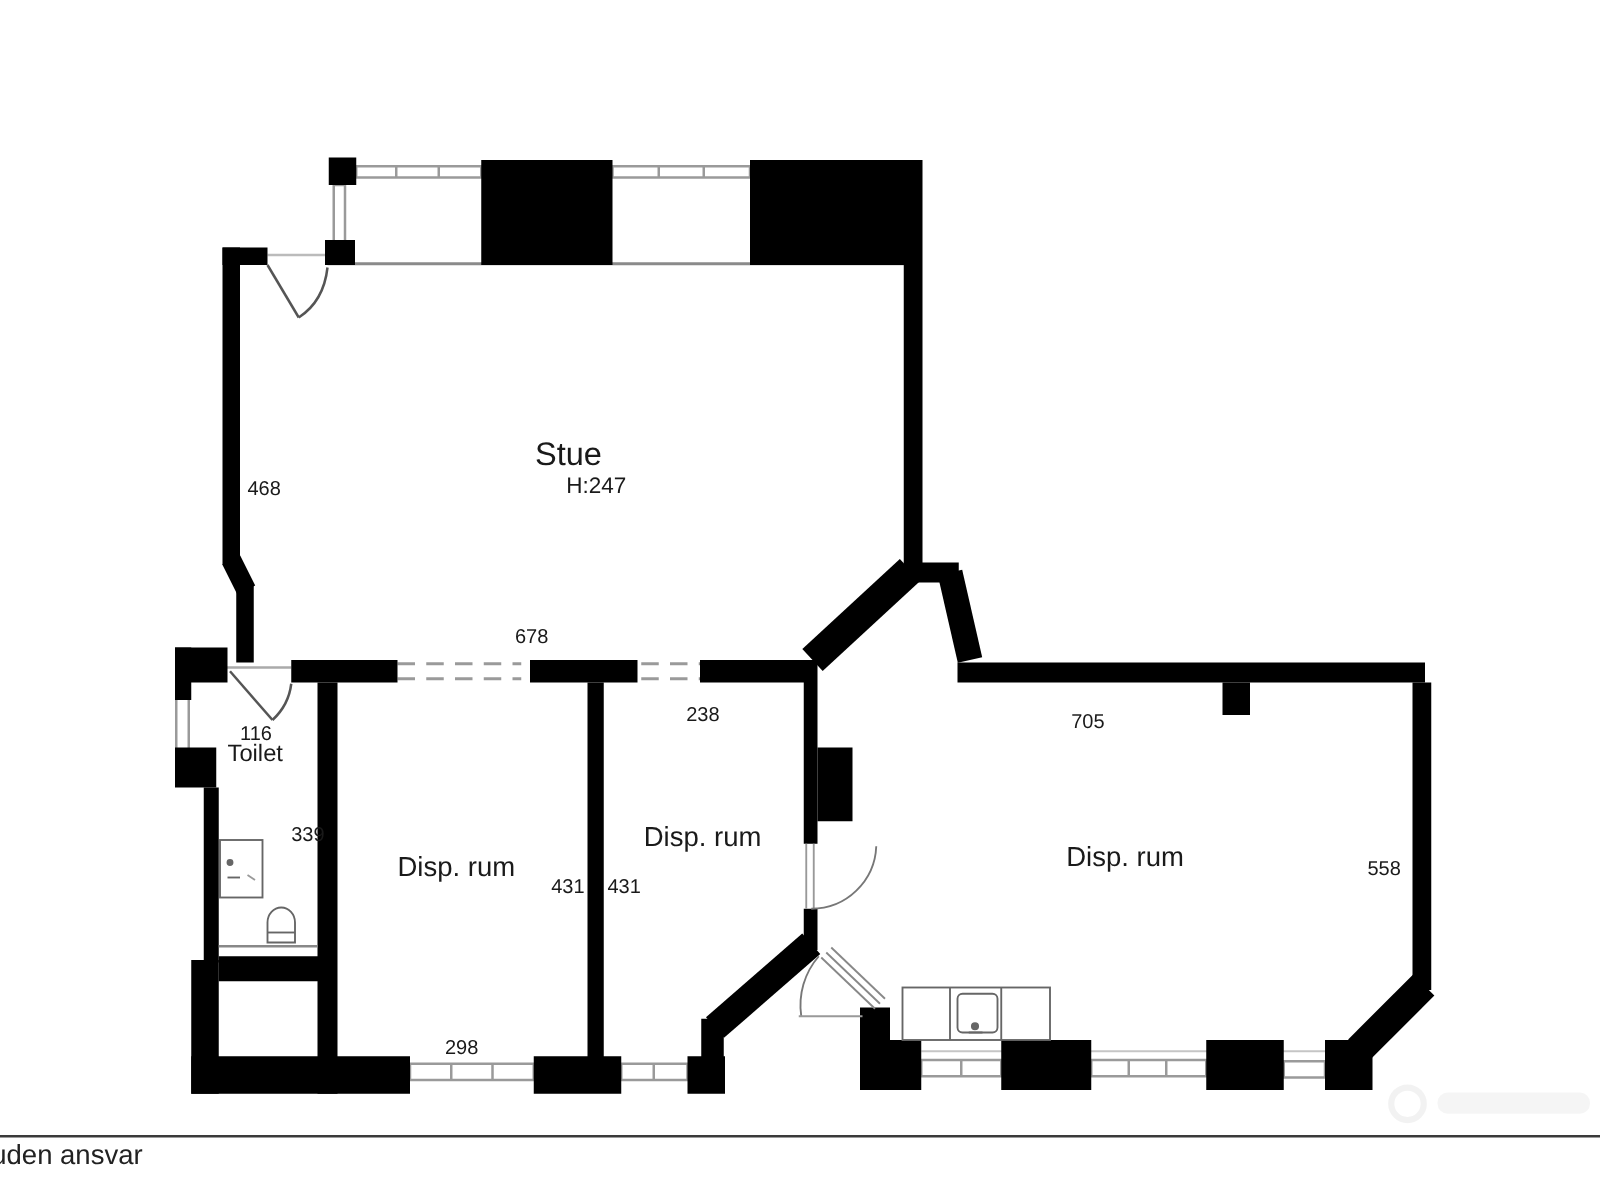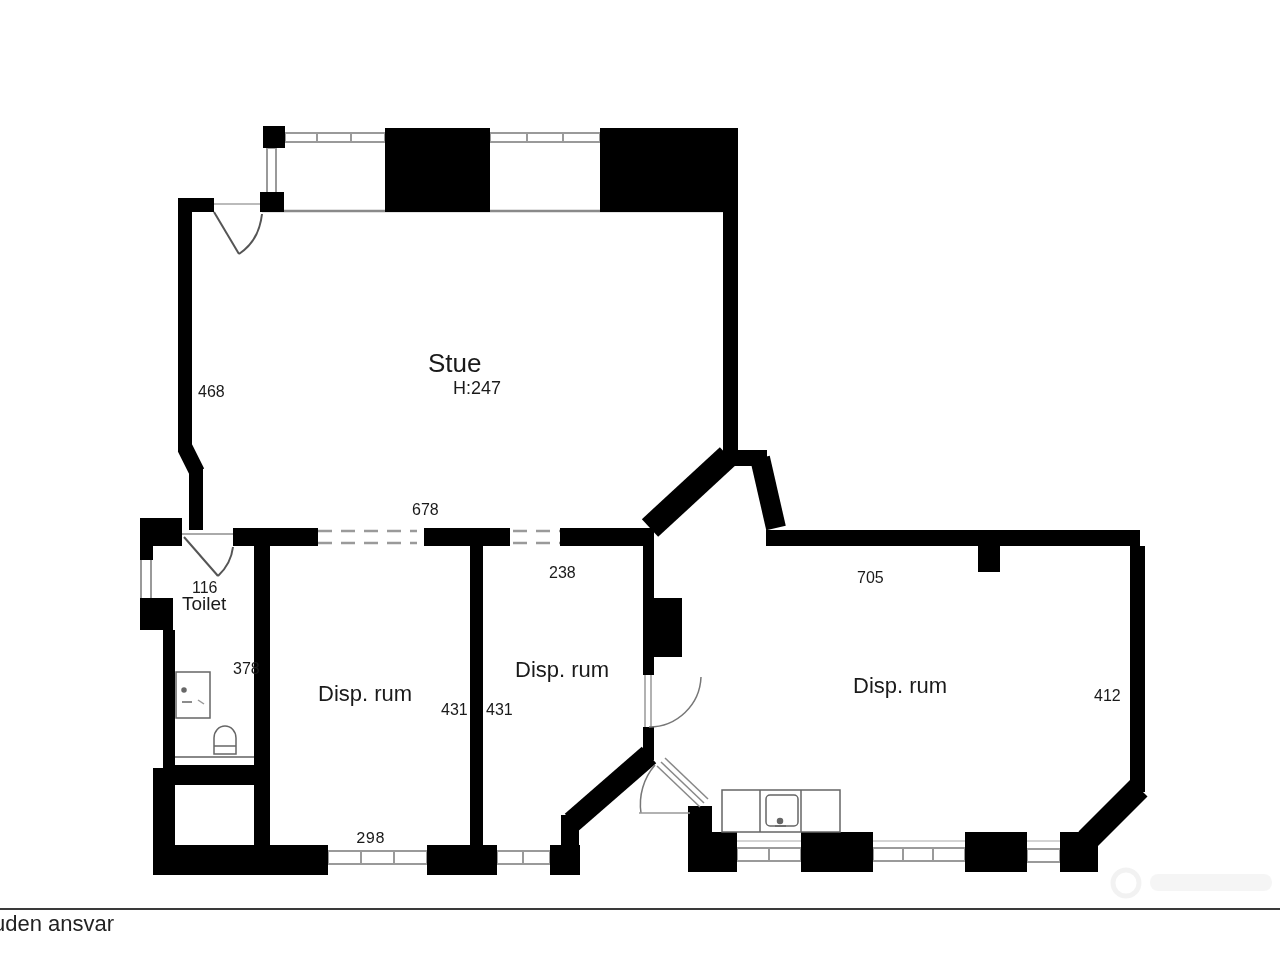--- a/index.html
+++ b/index.html
@@ -18,21 +18,21 @@
   .d164{left:192px;top:579px;}
   .lbl-toilet{left:182px;top:593px;font-size:19px;}
   .d339{left:233px;top:660px;}
   .lbl-disp1{left:318px;top:681px;}
   .d431a{left:441px;top:701px;}
   .d431b{left:486px;top:701px;}
   .lbl-disp2{left:515px;top:657px;}
   .lbl-disp3{left:853px;top:673px;}
   .d705{left:857px;top:550px;margin-top:19px;}
   .d412{left:1094px;top:687px;}
-  .d298{left:356px;top:830px;font-family:Liberation Mono, monospace;}
+  .d298{left:356px;top:830px;}
   .footer-line{position:absolute;left:0;top:908px;width:1280px;height:2px;background:#3a3a3a;}
   .footer-text{position:absolute;left:-7px;top:911px;font-size:22px;color:#222;}
 </style>
 </head>
 <body>
 
 <div class="page">
 
   <svg class="plan-svg" width="1280" height="960" viewBox="0 0 1280 960">
 
@@ -177,23 +177,23 @@
   <div class="lbl sub lbl-h247">H:247</div>
   <div class="lbl lbl-toilet">Toilet</div>
   <div class="lbl room-sm lbl-disp1">Disp. rum</div>
   <div class="lbl room-sm lbl-disp2">Disp. rum</div>
   <div class="lbl room-sm lbl-disp3">Disp. rum</div>
 
   <div class="lbl dim d468">468</div>
   <div class="lbl dim d678">678</div>
   <div class="lbl dim d238">238</div>
   <div class="lbl dim d164">116</div>
-  <div class="lbl dim d339">378</div>
+  <div class="lbl dim d339">339</div>
   <div class="lbl dim d431a">431</div>
   <div class="lbl dim d431b">431</div>
   <div class="lbl dim d298">298</div>
   <div class="lbl dim d705">705</div>
-  <div class="lbl dim d412">412</div>
+  <div class="lbl dim d412">558</div>
 
   <div class="footer-line"></div>
   <div class="footer-text">uden ansvar</div>
 
 </div>
 
 </body></html>

